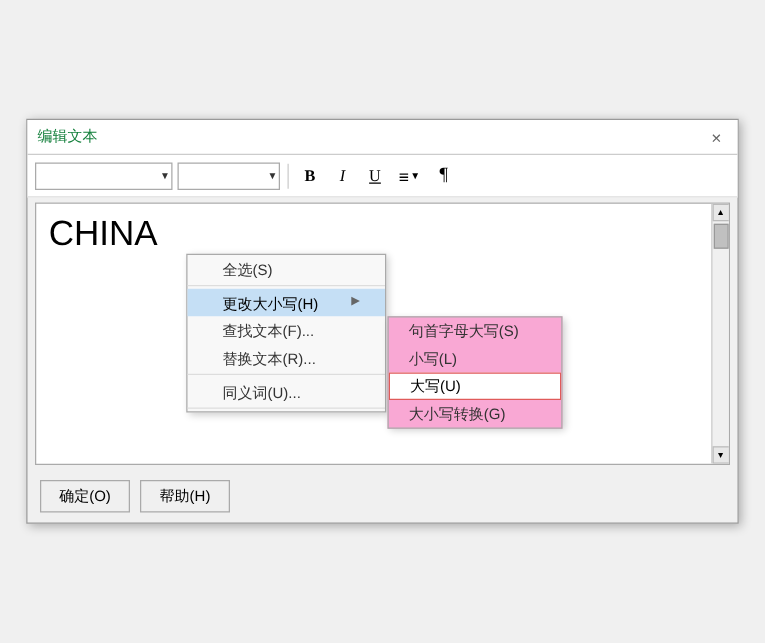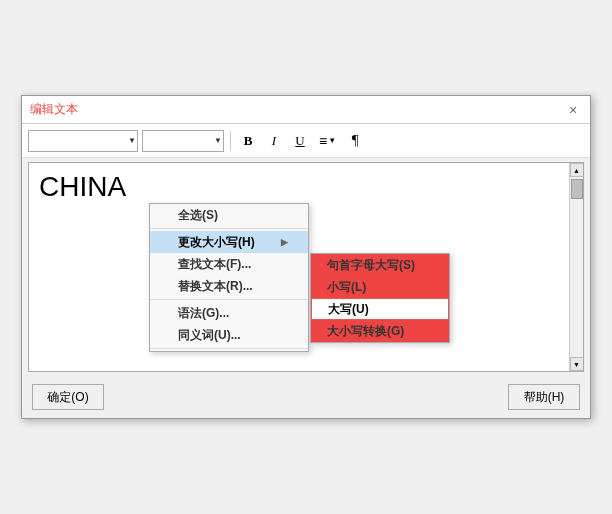--- a/index.html
+++ b/index.html
@@ -24,21 +24,21 @@
       background: #fff;
       border-bottom: 1px solid #ccc;
       padding: 6px 8px;
       display: flex;
       align-items: center;
       justify-content: space-between;
       height: 28px;
     }
     .title-bar-text {
       font-size: 12px;
-      color: #ef4444;
+      color: #15803d;
     }
     .title-bar-close {
       cursor: pointer;
       font-size: 14px;
       color: #666;
       width: 18px;
       height: 18px;
       display: flex;
       align-items: center;
       justify-content: center;
@@ -180,34 +180,32 @@
       z-index: 10;
     }
     .menu-item {
       padding: 4px 20px 4px 28px;
       cursor: pointer;
       white-space: nowrap;
       position: relative;
       color: #333;
       height: 22px;
       display: flex;
-      align-items: center;
       justify-content: space-between;
-      font-weight: bold;
     }
     .menu-item.highlighted { background: #c5dff5; color: #000; }
     .menu-item .arrow {
       font-size: 9px;
       color: #666;
     }
     .submenu {
       position: absolute;
       top: 22px;
       left: 160px;
-      background: #ef4444;
+      background: #f9a8d4;
       border: 1px solid #aaa;
       box-shadow: 2px 2px 6px rgba(0,0,0,0.2);
       width: 140px;
       z-index: 11;
     }
     .submenu-item {
       padding: 4px 16px;
       cursor: pointer;
       height: 22px;
       display: flex;
@@ -220,21 +218,21 @@
       color: #000;
     }
     .menu-separator {
       height: 1px;
       background: #ddd;
       margin: 2px 0;
     }
     .dialog-footer {
       padding: 8px 10px;
       display: flex;
-      justify-content: space-between;
+      justify-content: flex-start;
       gap: 8px;
       align-items: center;
     }
     .footer-btn {
       min-width: 72px;
       height: 26px;
       border: 1px solid #aaa;
       background: #f0f0f0;
       cursor: pointer;
       font-size: 12px;
@@ -308,23 +306,20 @@
         </div>
       </div>
       <div class="menu-item">
         <span>查找文本(F)...</span>
       </div>
       <div class="menu-item">
         <span>替换文本(R)...</span>
       </div>
       <div class="menu-separator"></div>
       <div class="menu-item">
-        <span>语法(G)...</span>
-      </div>
-      <div class="menu-item">
         <span>同义词(U)...</span>
       </div>
       <div class="menu-separator"></div>
 
     </div>
   </div>
 
   <div class="dialog-footer" style="position:relative;">
     <button class="footer-btn primary">确定(O)</button>
     <button class="footer-btn">帮助(H)</button>

